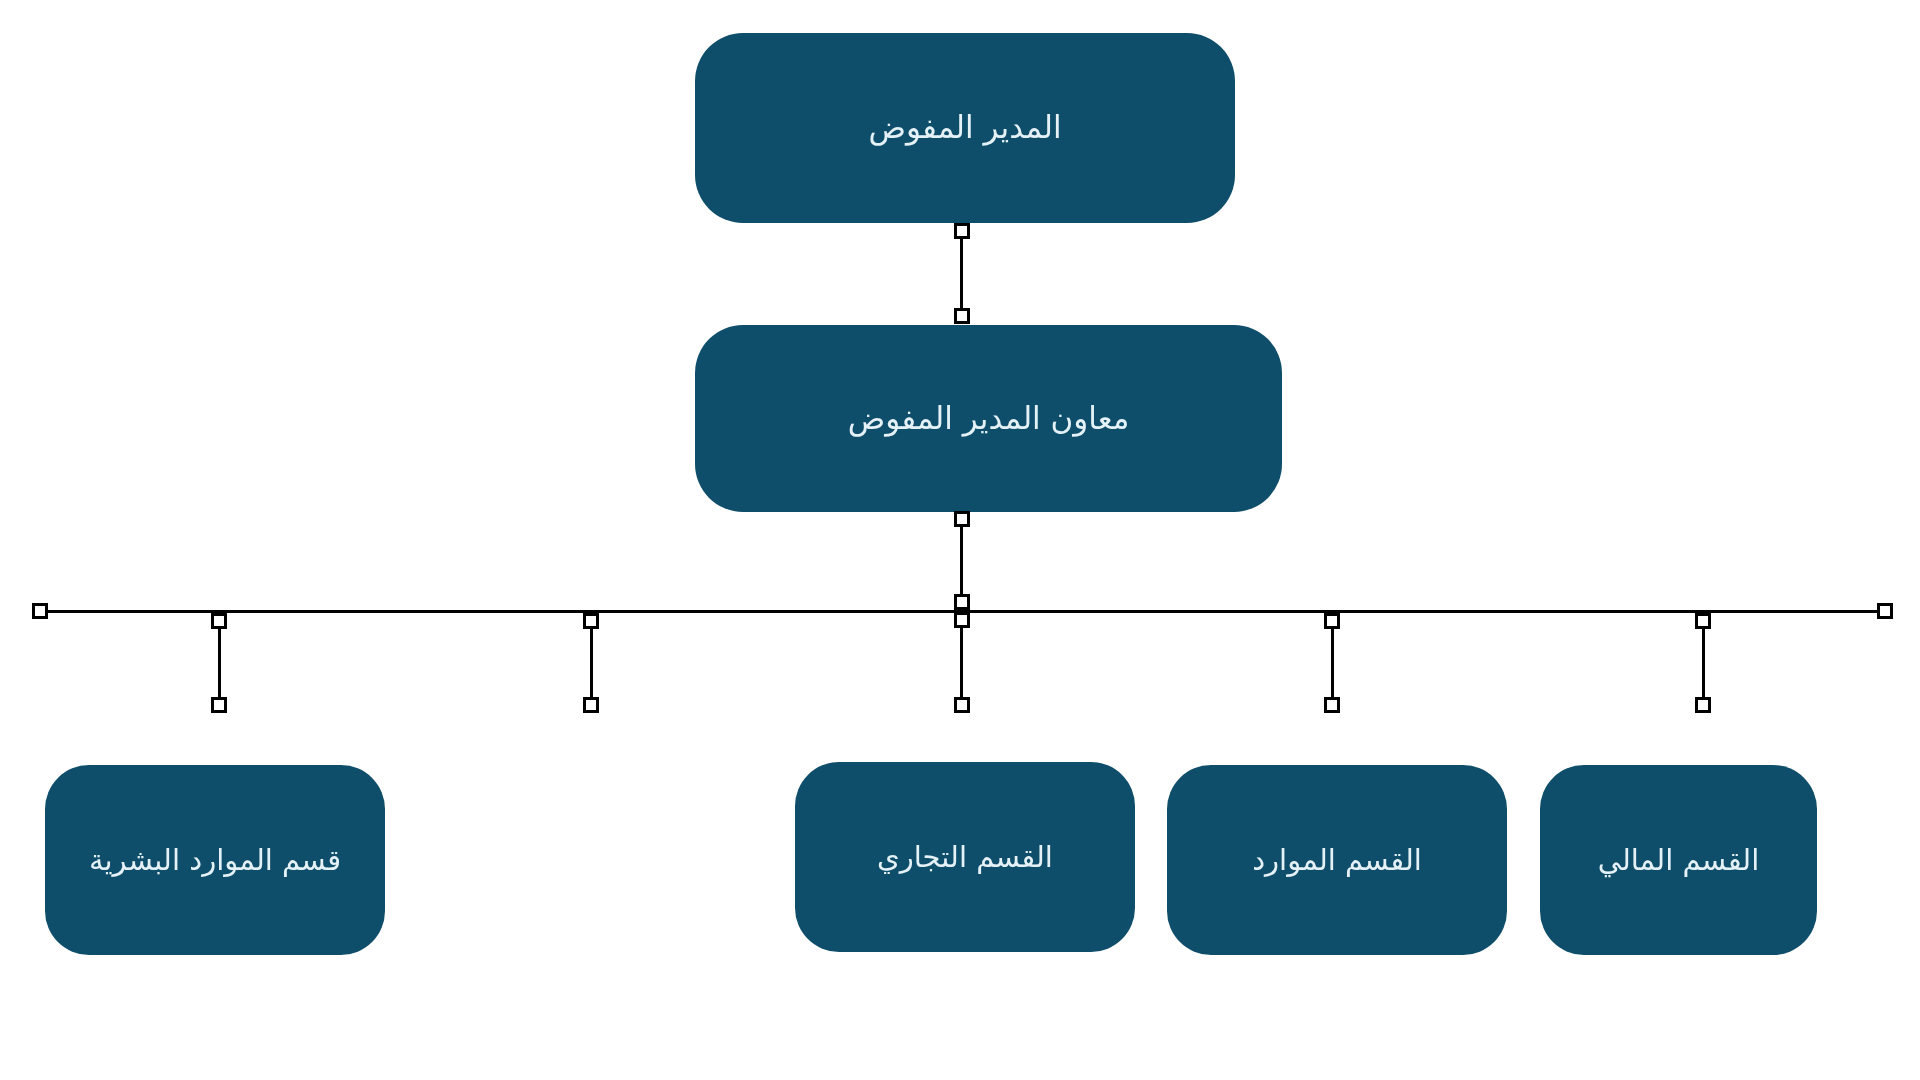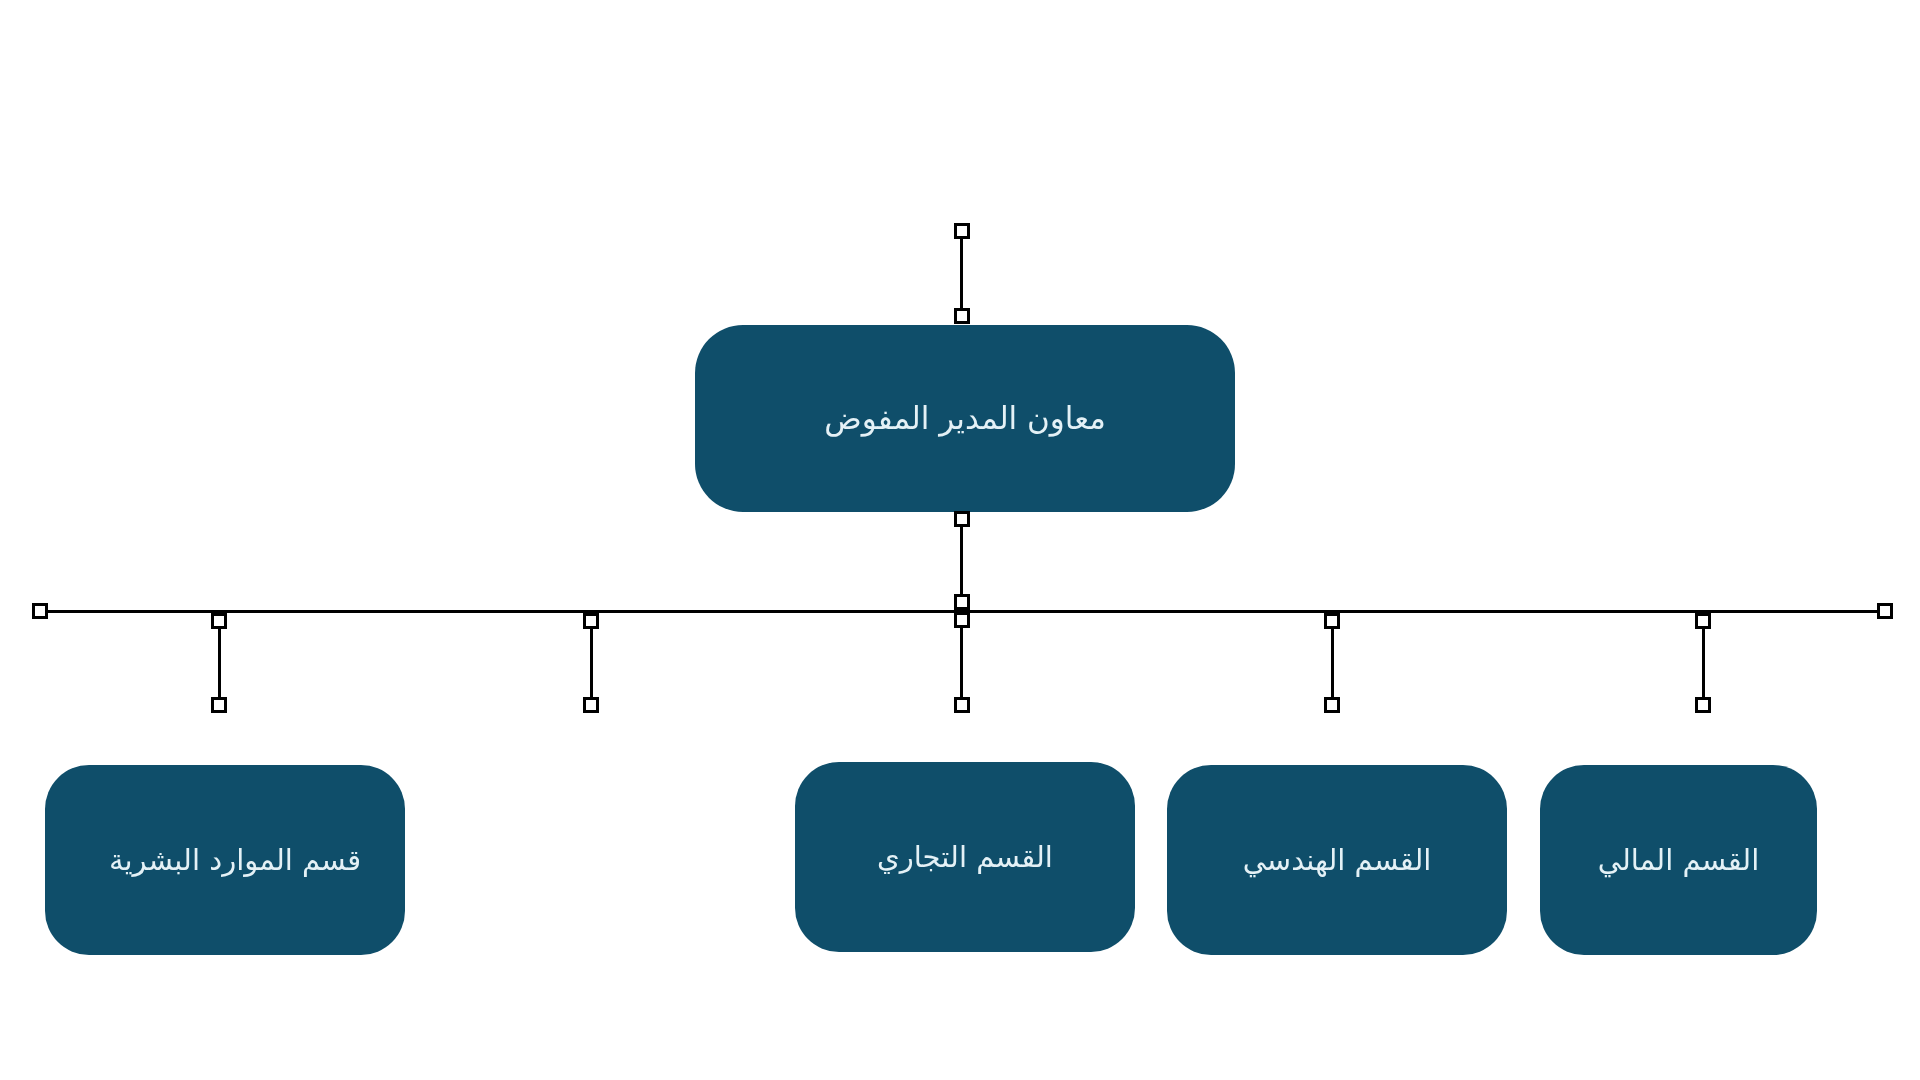--- a/index.html
+++ b/index.html
@@ -51,26 +51,29 @@
     border: 3px solid #000000;
     transform: translate(-50%, -50%);
     box-sizing: content-box;
   }
 </style>
 </head>
 <body>
 
 <div id="canvas">
 
+  <div class="node" style="left:695px; top:33px; width:540px; height:190px;">
+    <span class="label" dir="rtl">المدير المفوض</span>
+  </div>
 
   <div class="vline" style="left:960px; top:224px; height:94px;"></div>
   <div class="handle" style="left:962px; top:231px;"></div>
   <div class="handle" style="left:962px; top:316px;"></div>
 
-  <div class="node" style="left:695px; top:325px; width:540px; height:187px;">
+  <div class="node" style="left:695px; top:325px; width:587px; height:187px;">
     <span class="label" dir="rtl">معاون المدير المفوض</span>
   </div>
 
   <div class="vline" style="left:960px; top:512px; height:100px;"></div>
   <div class="handle" style="left:962px; top:519px;"></div>
   <div class="handle" style="left:962px; top:602px;"></div>
 
   <div class="hline" style="left:40px; top:610px; width:1845px;"></div>
   <div class="handle" style="left:40px; top:611px;"></div>
   <div class="handle" style="left:1885px; top:611px;"></div>
@@ -88,30 +91,30 @@
   <div class="handle" style="left:962px; top:705px;"></div>
 
   <div class="vline" style="left:1331px; top:612px; height:93px;"></div>
   <div class="handle" style="left:1332px; top:621px;"></div>
   <div class="handle" style="left:1332px; top:705px;"></div>
 
   <div class="vline" style="left:1702px; top:612px; height:93px;"></div>
   <div class="handle" style="left:1703px; top:621px;"></div>
   <div class="handle" style="left:1703px; top:705px;"></div>
 
-  <div class="node small" style="left:45px; top:765px; width:340px; height:190px;padding-left:20px;">
+  <div class="node small" style="left:45px; top:765px; width:340px; height:190px;">
     <span class="label" dir="rtl">قسم الموارد البشرية</span>
   </div>
 
 
   <div class="node small" style="left:795px; top:762px; width:340px; height:190px;align-items:center;">
     <span class="label" dir="rtl">القسم التجاري</span>
   </div>
 
   <div class="node small" style="left:1167px; top:765px; width:340px; height:190px;">
-    <span class="label" dir="rtl">القسم الهندسي</span>
+    <span class="label" dir="rtl">القسم الموارد</span>
   </div>
 
   <div class="node small" style="left:1540px; top:765px; width:277px; height:190px;">
     <span class="label" dir="rtl">القسم المالي</span>
   </div>
 
 </div>
 
 </body></html>

